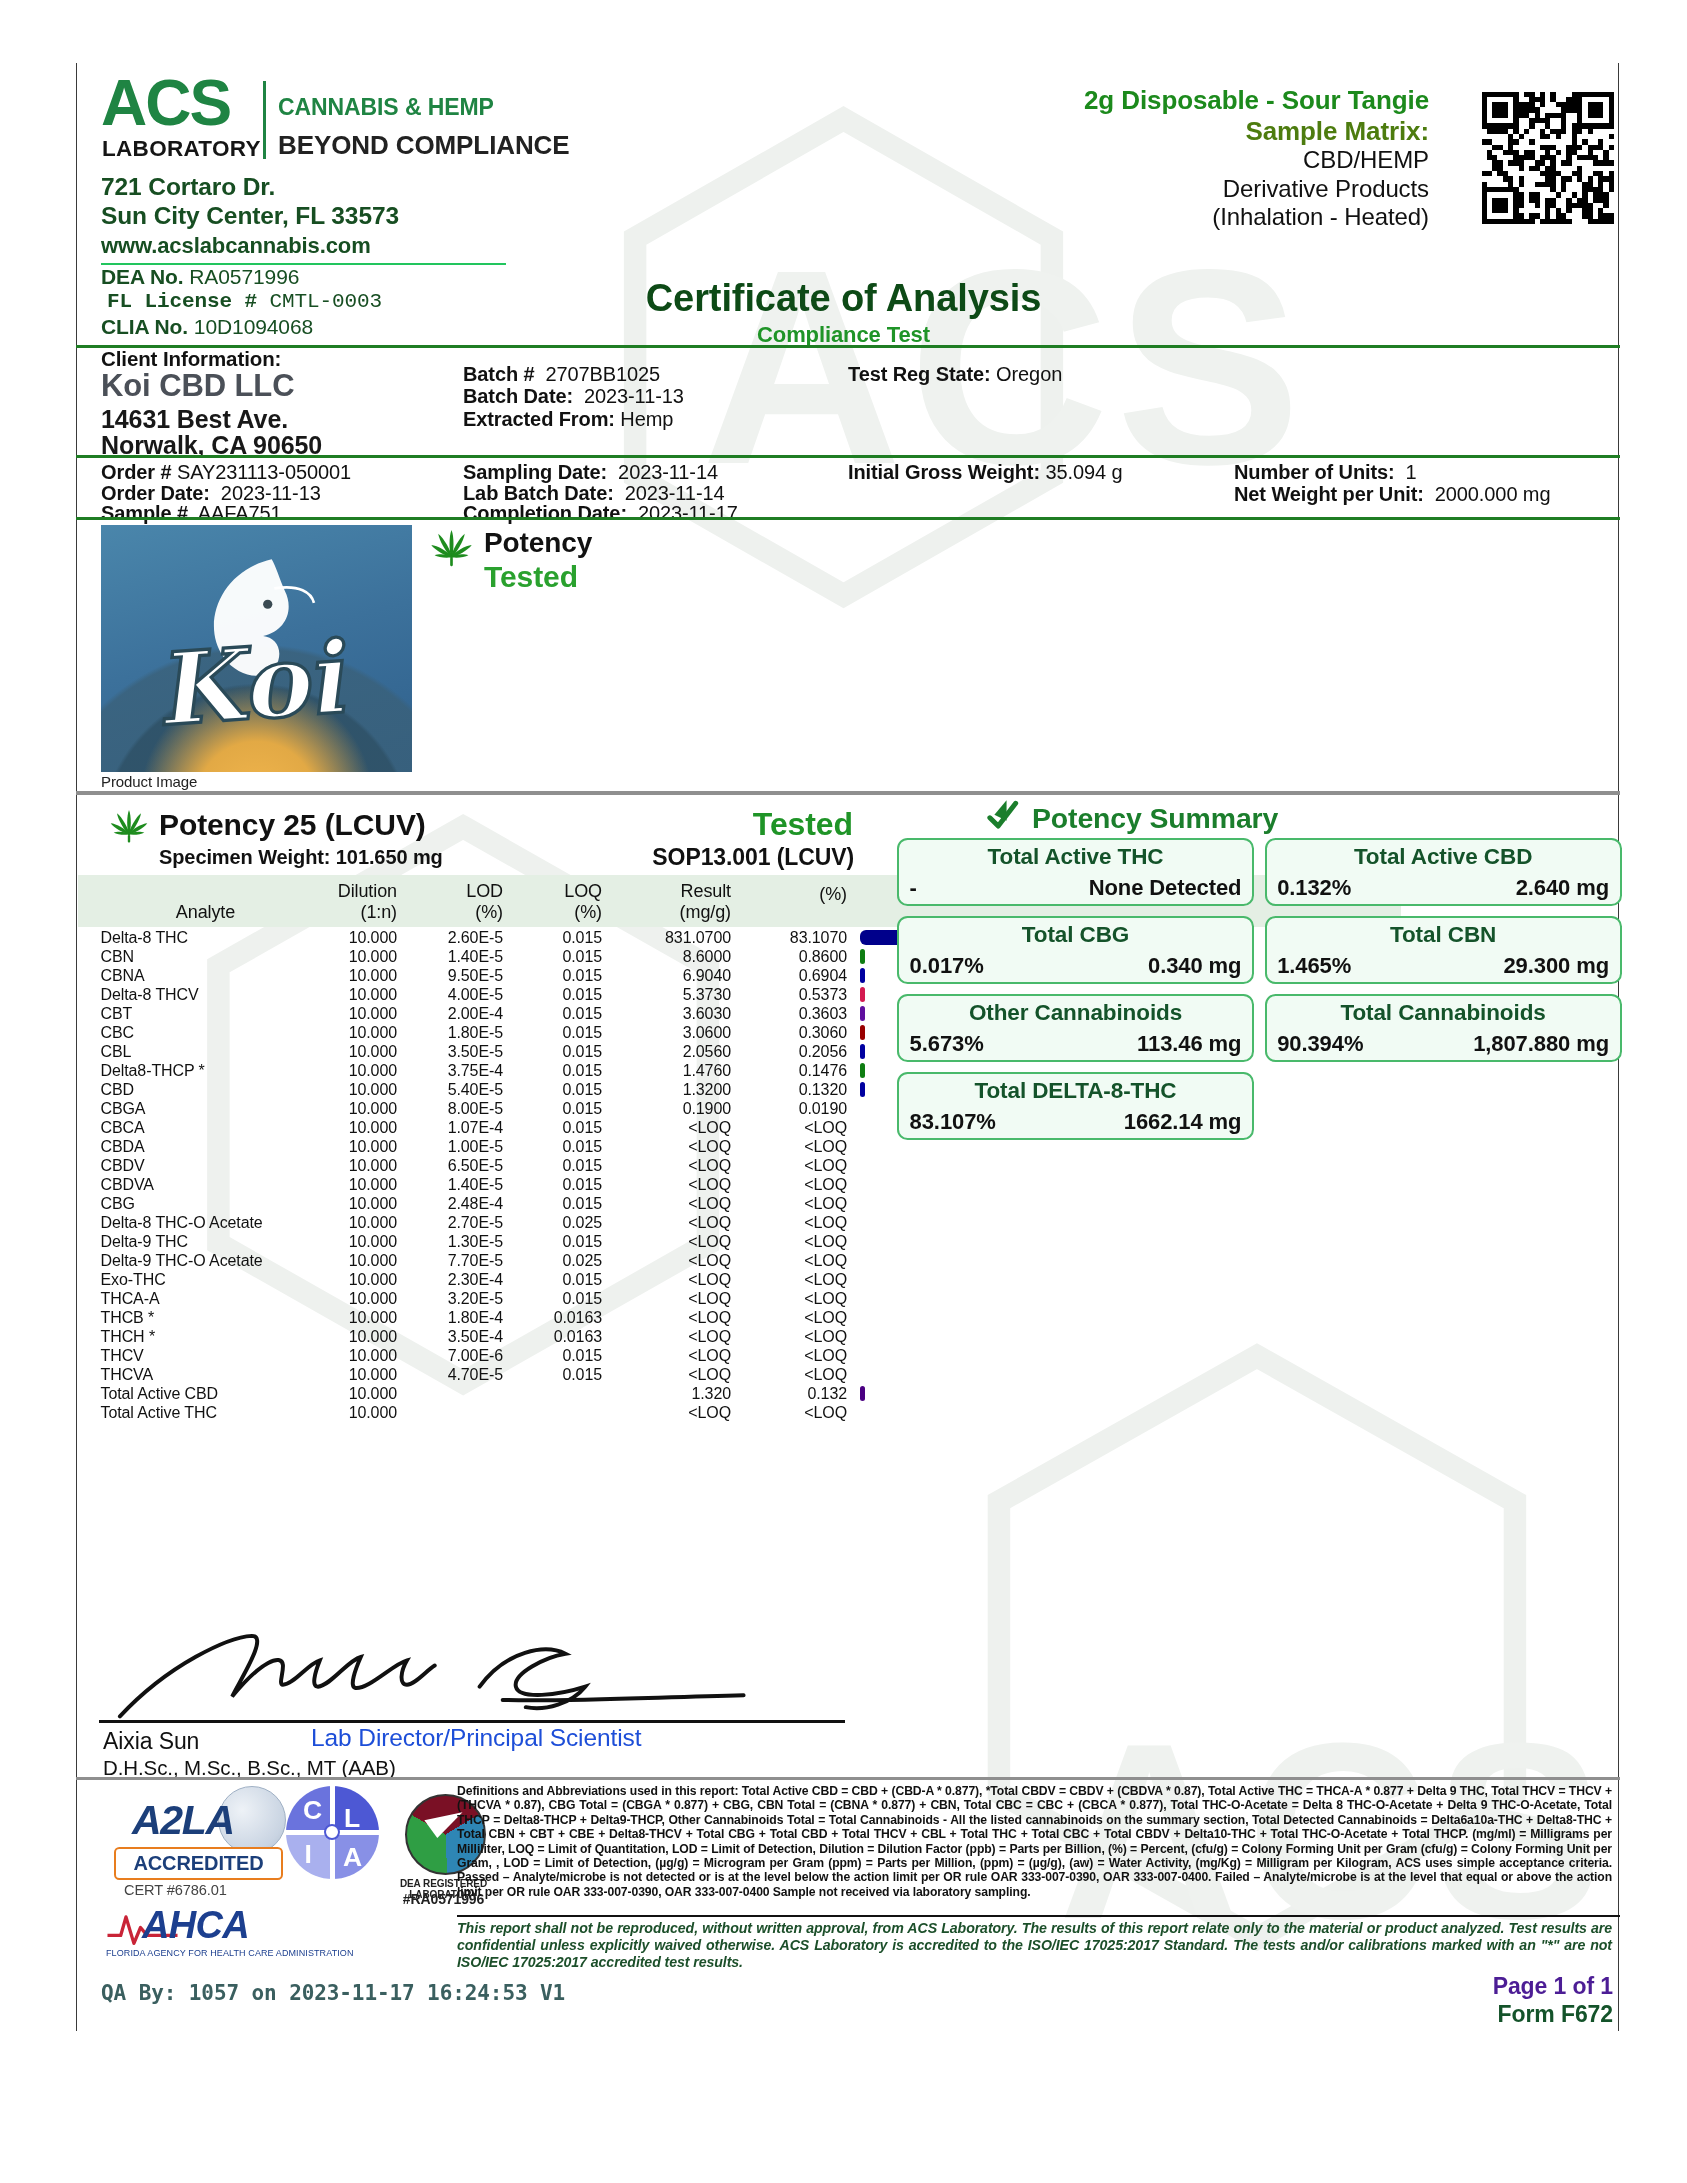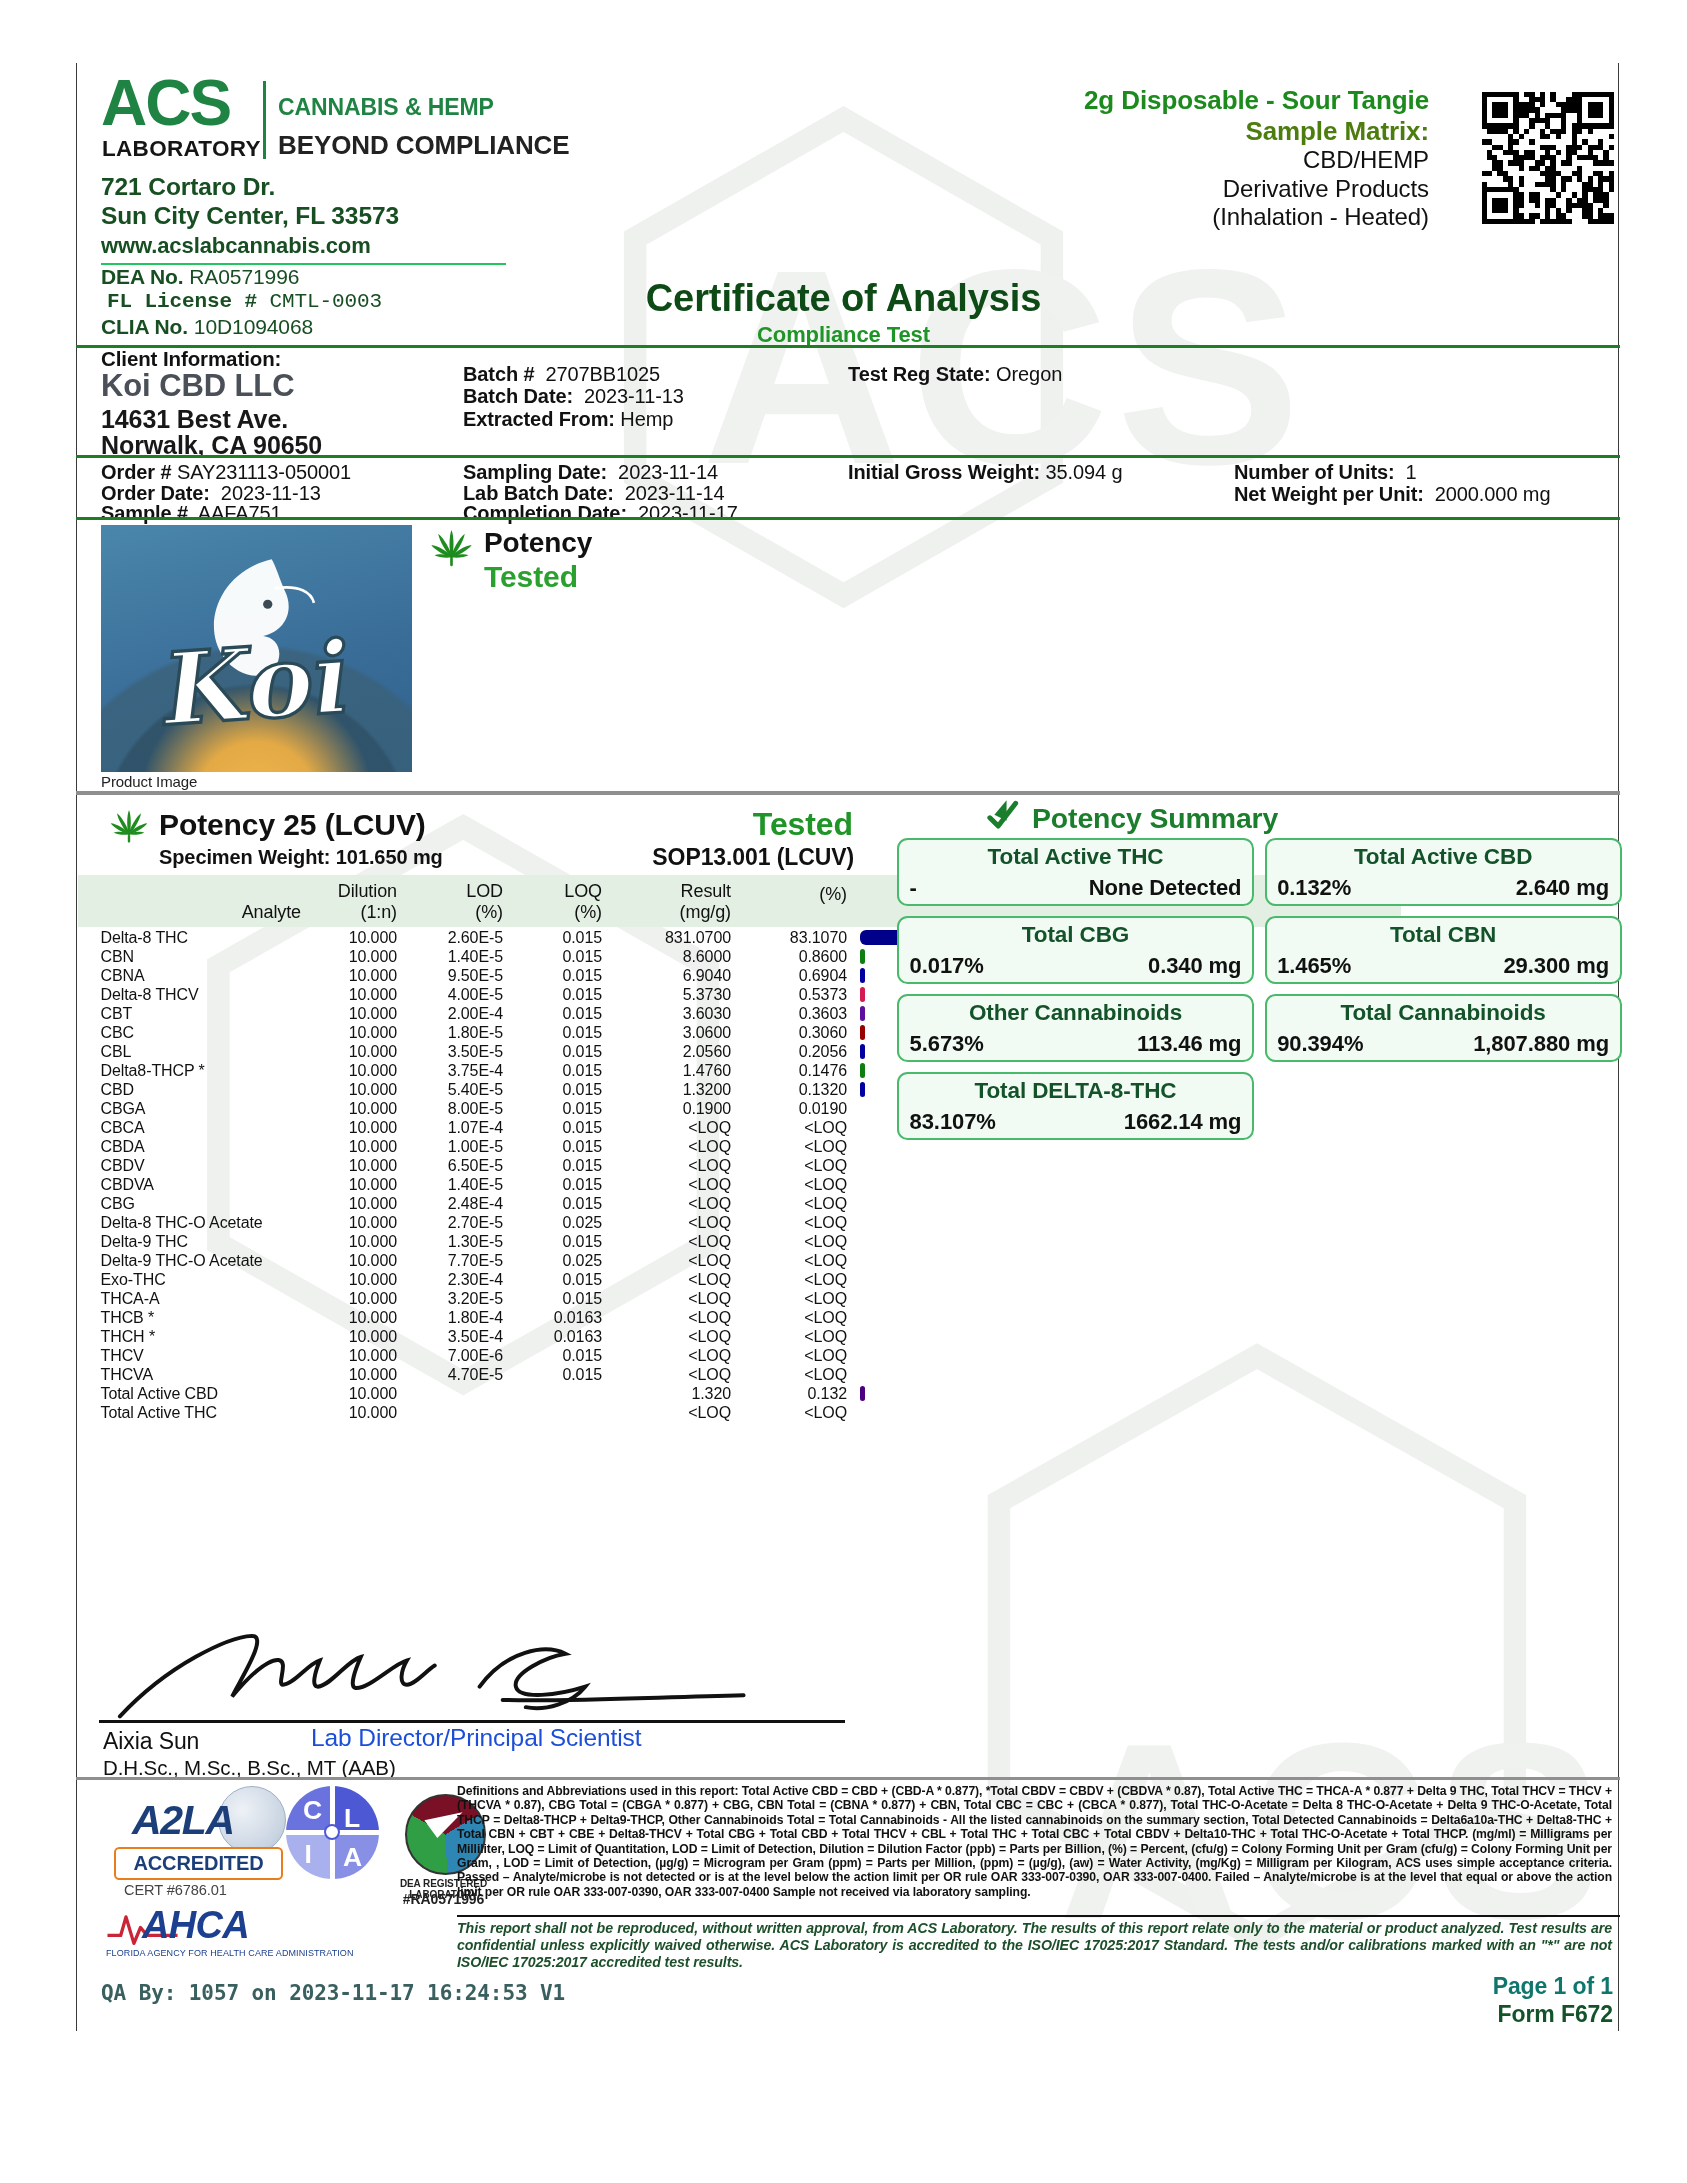--- a/index.html
+++ b/index.html
@@ -84,21 +84,21 @@
   
   .sec-leaf{left:105px;top:808px;width:48px;height:48px;}
   .sec-title{left:159px;top:808px;font-size:30px;font-weight:700;color:#111;}
   .sec-spec{left:159px;top:846px;font-size:20px;font-weight:700;color:#111;}
   .sec-tested{left:655px;top:806px;width:198px;text-align:right;font-size:32px;font-weight:700;color:#1f9427;}
   .sec-sop{left:589px;top:844px;width:265px;text-align:right;font-size:23px;font-weight:700;color:#111;}
   
   .t-grid{display:grid;grid-template-columns:223px 96px 106px 99px 129px 116px 1fr;align-items:end;}
   .t-head{left:78px;top:875px;width:1323px;height:52px;background:#e4efe4;padding:0;}
   .t-head .h{font-size:18px;font-weight:400;color:#111;text-align:right;line-height:1.12;padding-bottom:5.3px;}
-  .t-head .h-analyte{text-align:right;padding-left:32px;}
+  .t-head .h-analyte{text-align:center;padding-left:32px;}
   .t-rows{left:78px;top:928px;width:1323px;}
   .t-row{height:19px;}
   .t-row .c-analyte{font-size:16px;text-align:left;padding-left:22.5px;line-height:19px;}
   .t-row .c-num{font-size:16px;text-align:right;line-height:19px;}
   .t-row{display:grid;grid-template-columns:223px 96px 106px 99px 129px 116px 1fr;}
   .c-bar{position:relative;padding-left:13.2px;display:flex;align-items:center;}
   .c-bar i{display:block;height:14.6px;border-radius:6px;}
   
   .sum-title{left:1032px;top:802px;font-size:28.4px;font-weight:700;color:#1b7e2c;}
   .sum-check{left:983px;top:798px;width:38px;height:38px;}
@@ -136,21 +136,21 @@
   .dea-cap2{left:374px;top:1891px;width:139px;text-align:center;font-size:14px;font-weight:700;color:#222;}
   .ahca-word{left:142px;top:1904px;font-size:38px;font-weight:800;font-style:italic;color:#1c3f8f;letter-spacing:-0.7px;}
   .ahca-pulse{left:106px;top:1909px;width:73px;height:37px;}
   .ahca-cap{left:106px;top:1948px;font-size:9px;color:#1c3f8f;letter-spacing:0.1px;}
   
   .defs{left:457px;top:1784px;width:1155px;font-size:12.2px;line-height:14.4px;font-weight:700;color:#111;text-align:justify;}
   .defs-line{left:457px;top:1915px;width:1163px;height:2px;background:#111;}
   .disclaimer{left:457px;top:1920px;width:1155px;font-size:14.2px;line-height:17px;font-weight:700;font-style:italic;color:#1c4f2a;text-align:justify;}
   
   .qa{left:101px;top:1981px;font-family:"DejaVu Sans Mono",monospace;font-size:21px;font-weight:700;color:#3a5f5f;}
-  .pg{left:1289px;top:1973px;width:324px;text-align:right;font-size:23px;font-weight:700;color:#0f766e;}
+  .pg{left:1289px;top:1973px;width:324px;text-align:right;font-size:23px;font-weight:700;color:#4c1d95;}
   .form{left:1289px;top:2001px;width:324px;text-align:right;font-size:23px;font-weight:700;color:#14532a;}
 </style>
 </head>
 <body>
 
 <div class="page">
 
   <svg class="abs wm" width="1687" height="2183" style="left:0;top:0;" viewBox="0 0 2550 3300">
     <g fill="none" stroke="#eef1ee" stroke-width="34">
       <polygon points="1275,180 1590,360 1590,720 1275,900 960,720 960,360"></polygon>

